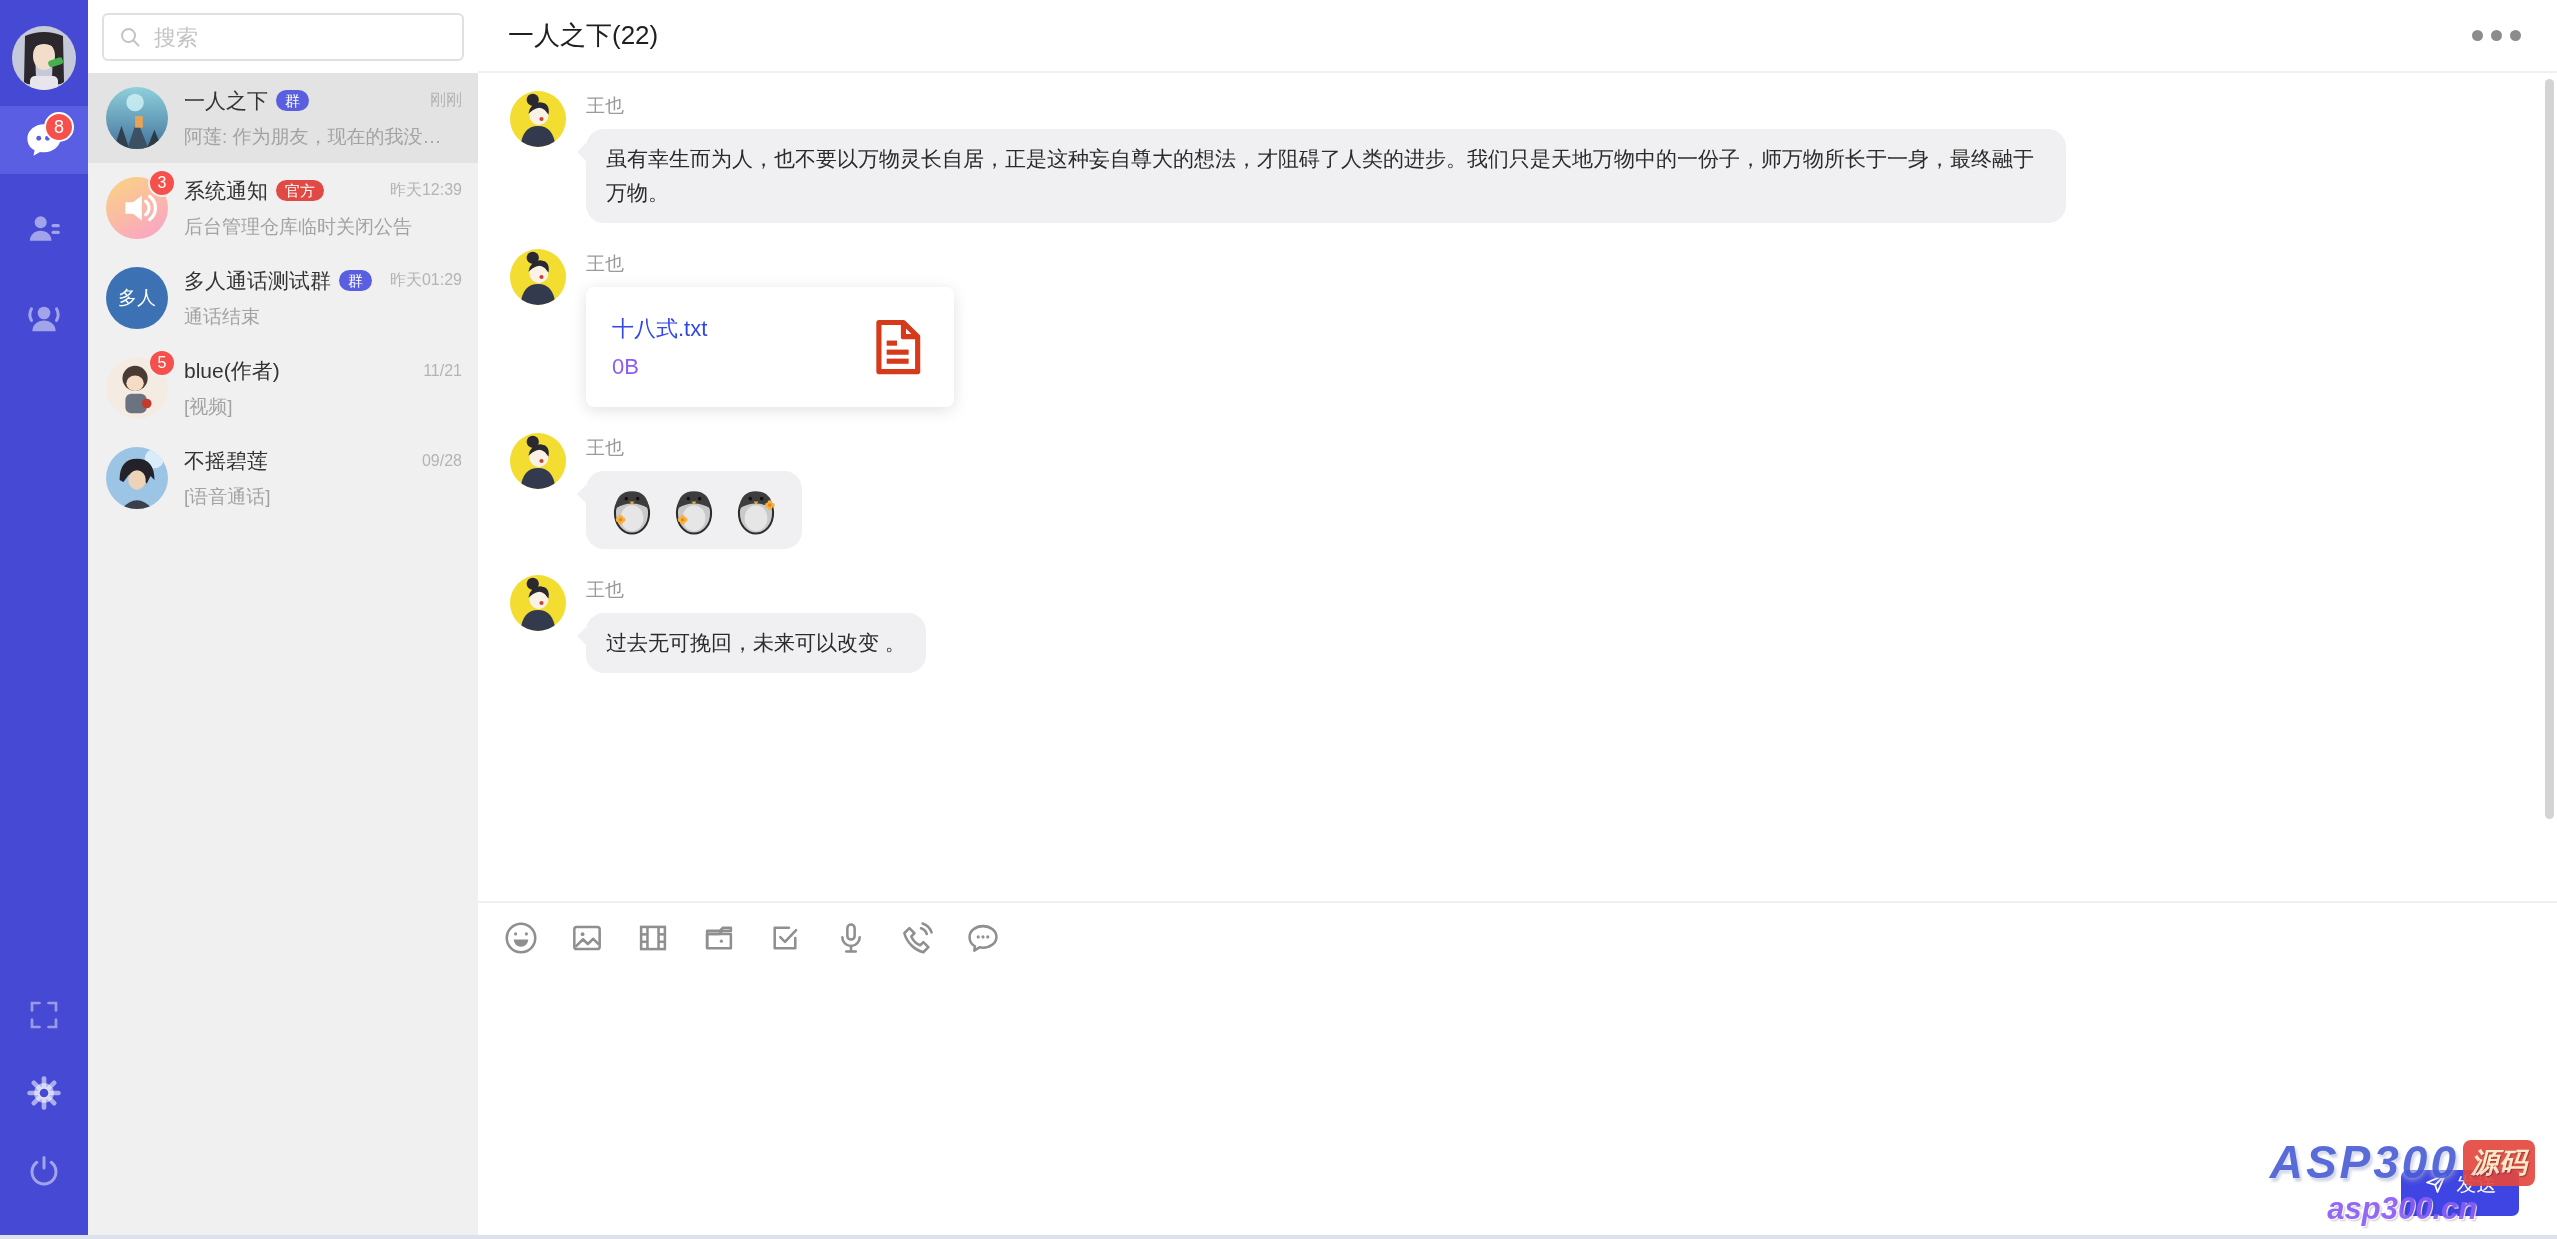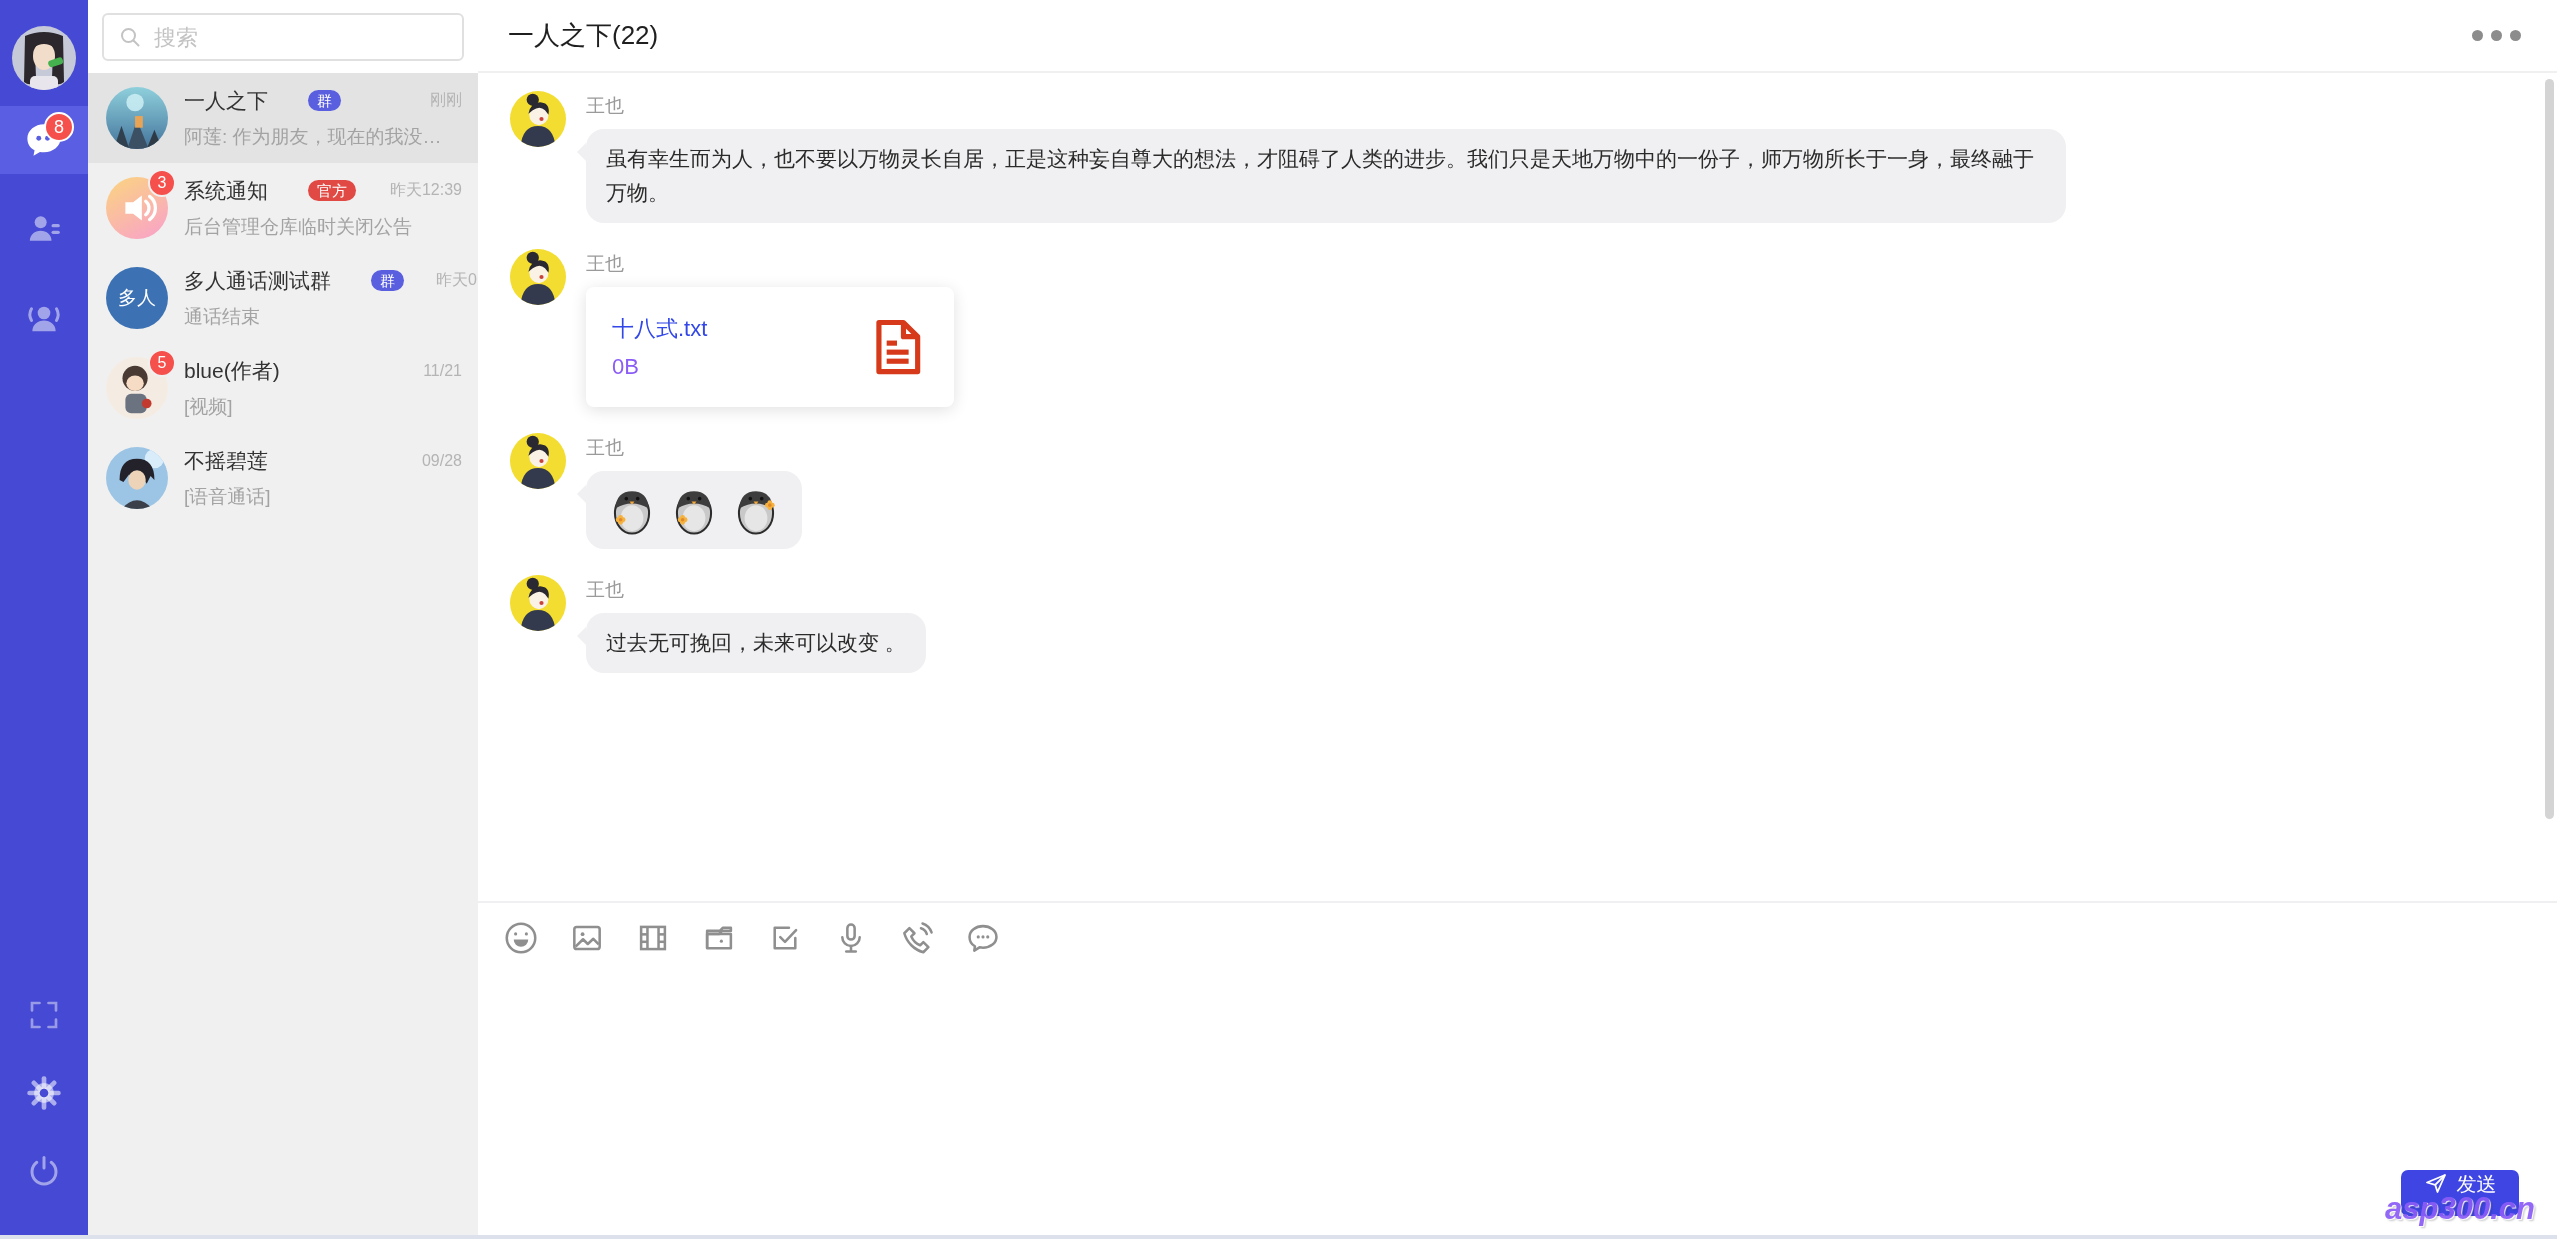--- a/index.html
+++ b/index.html
@@ -24,21 +24,21 @@
       font-size:22px;color:#333;font-family:Liberation Serif, serif;}
   .search-box input::placeholder{color:#c3c3c3;}
   .search-glass{position:absolute;left:14px;top:10px;}
   .conv{display:flex;align-items:center;height:90px;padding:0 16px 0 18px;box-sizing:border-box;cursor:pointer;}
   .conv.selected{background:#e3e3e3;}
   .conv-avatar{position:relative;width:62px;height:62px;flex:0 0 62px;}
   .conv-avatar .img{width:62px;height:62px;border-radius:50%;overflow:hidden;}
   .unread{position:absolute;top:-8px;right:-8px;min-width:28px;height:28px;border-radius:14px;background:#f5504b;
       border:2px solid #f0f0f0;color:#fff;font-size:16px;display:flex;align-items:center;justify-content:center;box-sizing:border-box;}
   .conv-main{flex:1;margin-left:16px;min-width:0;}
-  .conv-row1{display:flex;align-items:center;gap:32px;}
+  .conv-row1{display:flex;align-items:center;}
   .conv-name{font-size:21px;color:#333;white-space:nowrap;}
   .pill{margin-left:8px;padding:3px 9px;border-radius:14px;color:#fff;font-size:15px;line-height:1;}
   .pill.group{background:#5a5fe0;}
   .pill.official{background:#e14a44;}
   .conv-time{margin-left:auto;font-size:16px;color:#b4b4b4;white-space:nowrap;}
   .conv-preview{margin-top:9px;font-size:19px;color:#a3a3a3;white-space:nowrap;overflow:hidden;text-overflow:ellipsis;max-width:270px;}
   .avatar-text{width:100%;height:100%;display:flex;align-items:center;justify-content:center;color:#fff;font-size:19px;}
   
   .chat{position:relative;flex:1;height:100%;display:flex;flex-direction:column;background:#fff;min-width:0;}
   .chat-header{position:relative;height:73px;flex:0 0 73px;border-bottom:2px solid #f0f0f2;display:flex;align-items:center;padding:0 30px;box-sizing:border-box;}
@@ -488,20 +488,23 @@
             <circle cx="9" cy="11.3" r="1" fill="#8f8f8f" stroke="none"></circle>
             <circle cx="12" cy="11.3" r="1" fill="#8f8f8f" stroke="none"></circle>
             <circle cx="15" cy="11.3" r="1" fill="#8f8f8f" stroke="none"></circle>
           </svg>
         </div>
       </div>
 
       <textarea class="composer-input" style=""></textarea>
 
       <div class="watermark">
+        <div>
+          <span class="wm1">ASP300</span><span class="wm-tag">源码</span>
+        </div>
         <div class="wm2">asp300.cn</div>
       </div>
 
       <button class="send-btn">
         <svg width="24" height="24" viewBox="0 0 24 24" fill="none" stroke="#ffffff" stroke-width="1.8" stroke-linejoin="round">
           <path d="M3 11.5 21 4l-7.5 17-2.3-7.2z"></path>
             <path d="M11.2 13.8 21 4"></path>
         </svg>
         <span>发送</span>
       </button>

